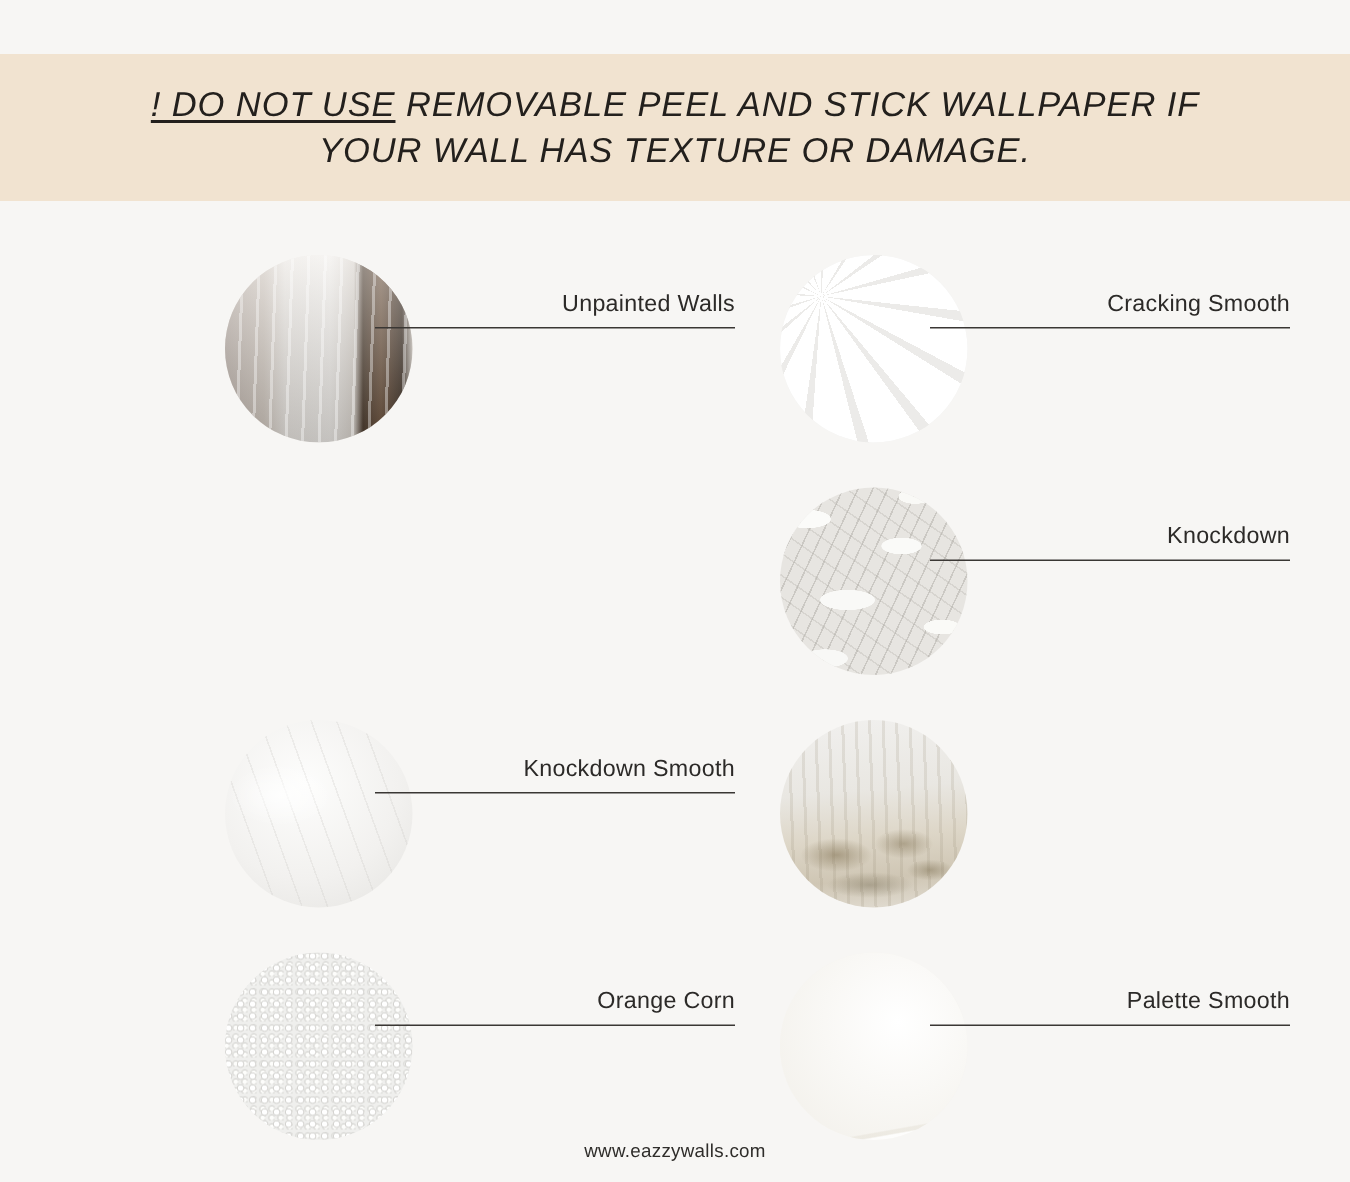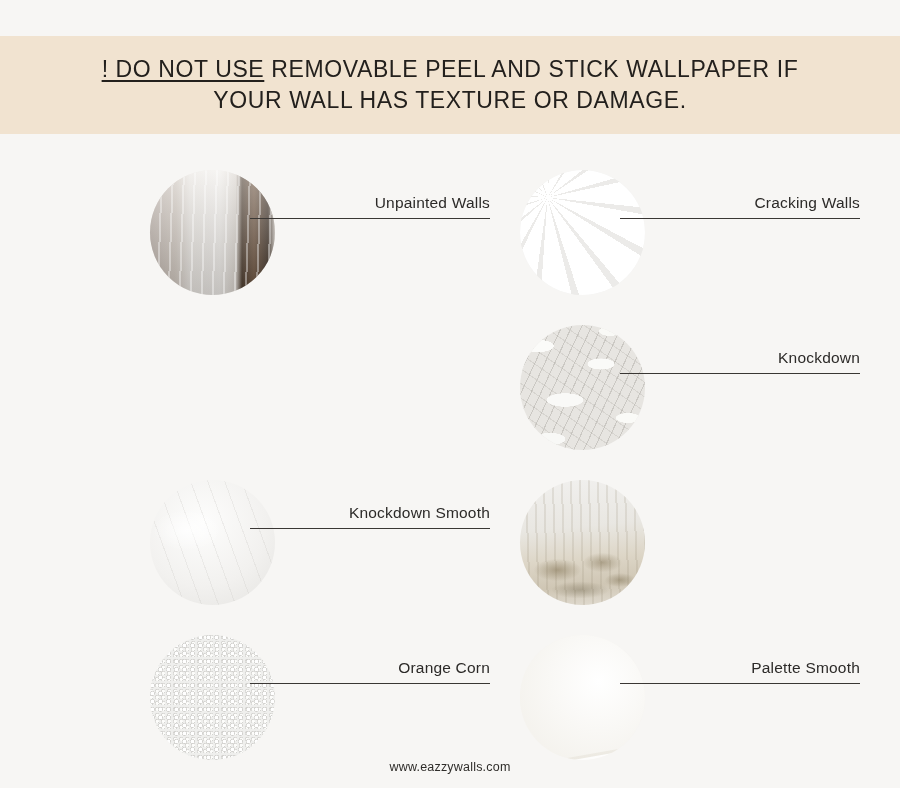--- a/index.html
+++ b/index.html
@@ -20,20 +20,21 @@
     position: absolute;
     left: 0;
     top: 36px;
     width: 900px;
     height: 98px;
     background: #f1e3d0;
     display: flex;
     flex-direction: column;
     align-items: center;
     justify-content: center;
+    font-style: italic;
   }
   .banner-line {
     font-family: "Liberation Sans", sans-serif;
     font-size: 23px;
     letter-spacing: 0.6px;
     color: #23201d;
     text-align: center;
     line-height: 1.35;
     white-space: nowrap;
     font-weight: 400;
@@ -245,21 +246,21 @@
     <div class="swatch tex-unpainted"></div>
     <div class="label-wrap">
       <span class="label-text">Unpainted Walls</span>
       <span class="label-rule"></span>
     </div>
   </div>
 
   <div class="cell col-right row-1">
     <div class="swatch tex-cracking"></div>
     <div class="label-wrap">
-      <span class="label-text">Cracking Walls</span>
+      <span class="label-text">Cracking Smooth</span>
       <span class="label-rule"></span>
     </div>
   </div>
 
 
   <div class="cell col-right row-2">
     <div class="swatch tex-knockdown"></div>
     <div class="label-wrap">
       <span class="label-text">Knockdown</span>
       <span class="label-rule"></span>

